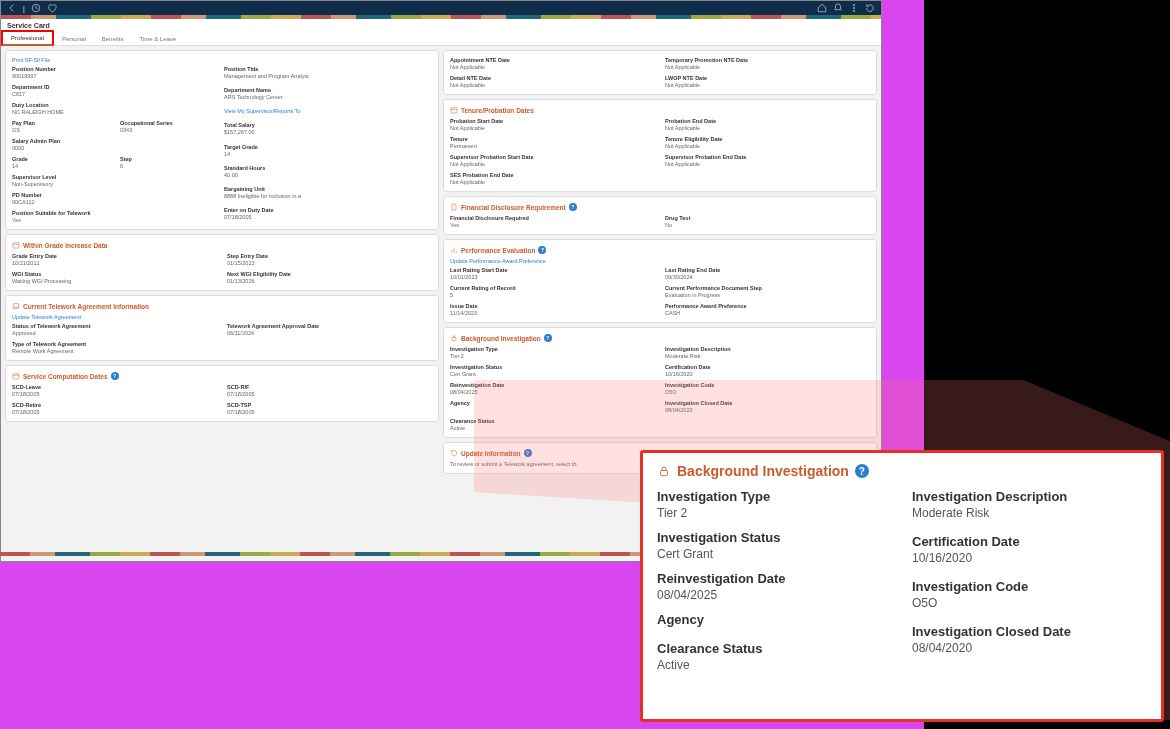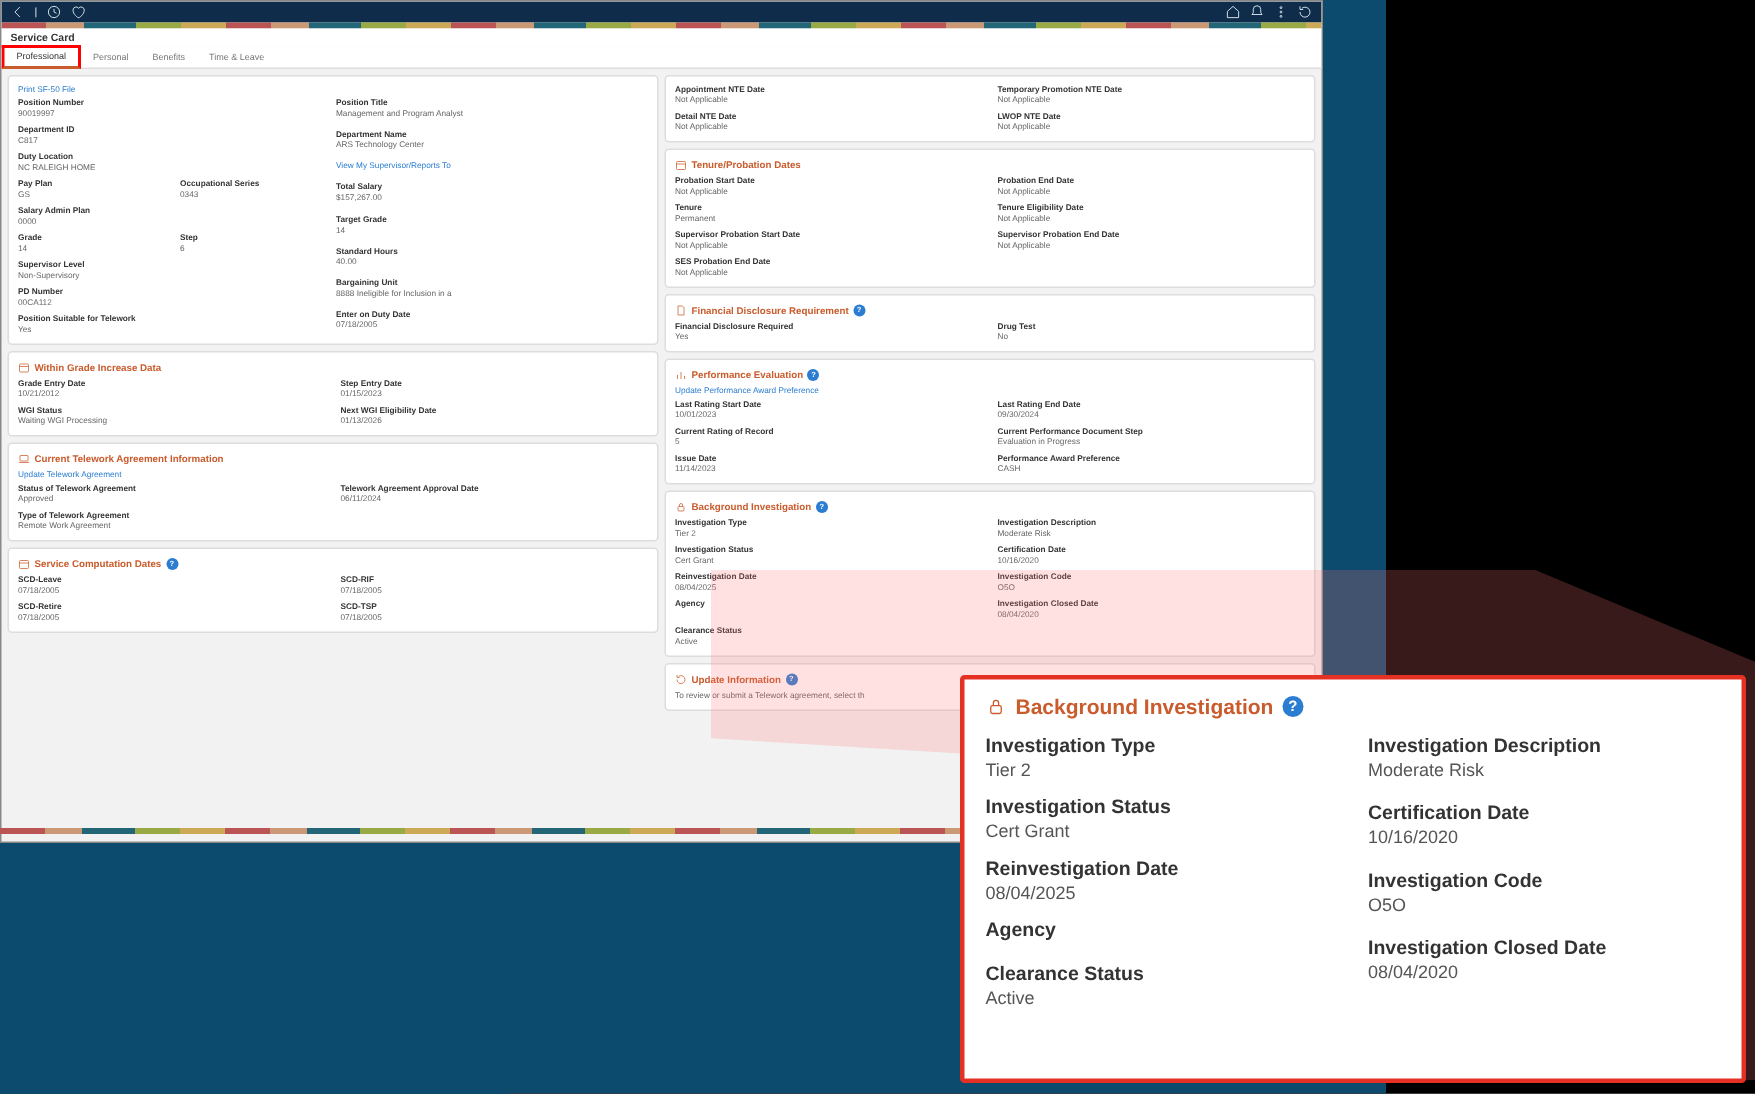--- a/index.html
+++ b/index.html
@@ -1,16 +1,16 @@
 <!DOCTYPE html>
 <html><head>
 <meta charset="utf-8">
 <style>
   html,body{margin:0;padding:0;font-family:Arial,Helvetica,sans-serif;background:#000;color:#333;font-size:7px}
-  .viewport{width:924px;height:729px;position:relative;background:#0c4a6e}
+  .viewport{width:924px;height:729px;position:relative;background:#d946ef}
   .app{width:880px;height:560px;background:#f2f2f2;position:absolute;left:0;top:0;overflow:hidden;border:1px solid #888}
   .topbar{height:14px;background:#0f2d4a;display:flex;align-items:center;justify-content:space-between;padding:0 6px;color:#dbe6f0}
   .topbar-left,.topbar-right{display:flex;align-items:center;gap:6px}
   .ic{width:10px;height:10px;display:inline-flex;align-items:center;justify-content:center}
   .ic svg{width:10px;height:10px;stroke:#dbe6f0;fill:none;stroke-width:1.5}
   .ribbon{height:4px;background:repeating-linear-gradient(90deg,#b55 0 30px,#c97 30px 55px,#267 55px 90px,#9a4 90px 120px,#ca5 120px 150px)}
   .title-row{height:12px;background:#fff;padding-left:6px;display:flex;align-items:center;font-weight:bold;color:#333}
   .tabs-row{height:14px;background:#fff;border-bottom:1px solid #ddd;display:flex;align-items:flex-end;font-size:6px}
   .tab{padding:3px 8px;color:#777;cursor:pointer}
   .tab.sel{color:#333;border:2px solid red;border-bottom:2px solid #c95b2c;position:relative;top:1px;background:#fff}

